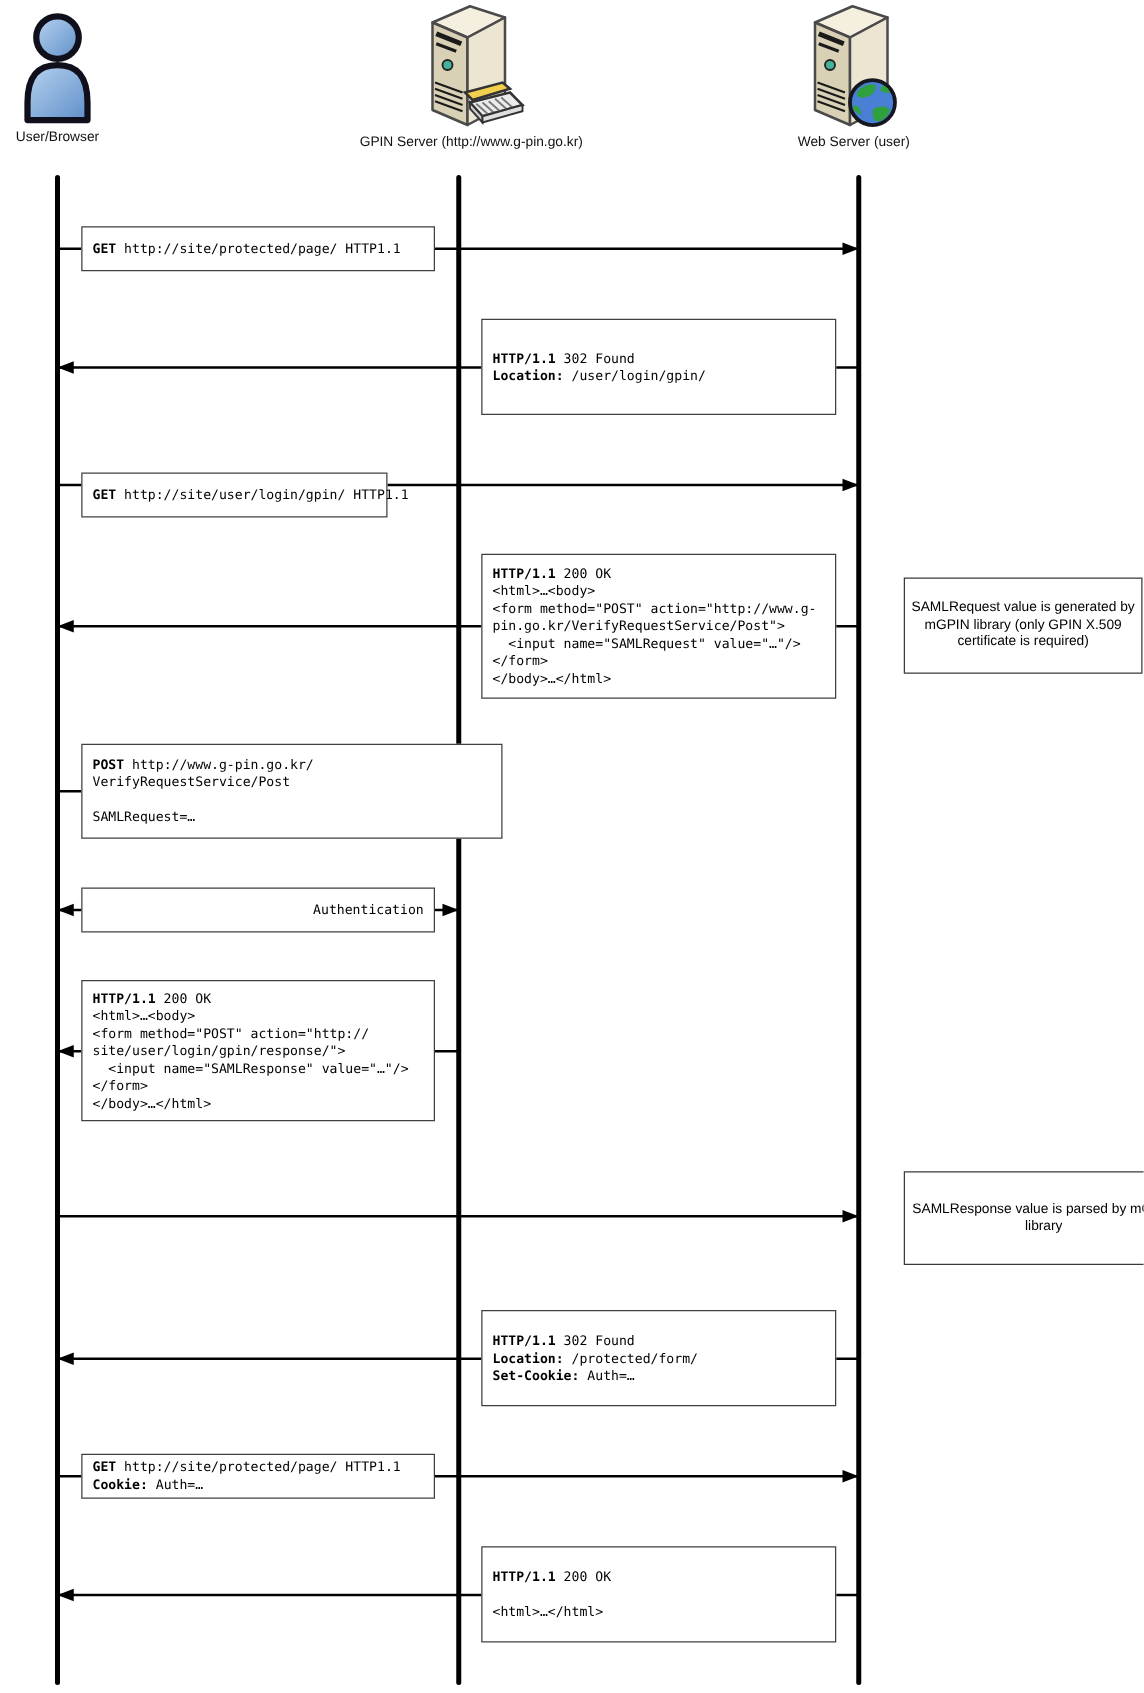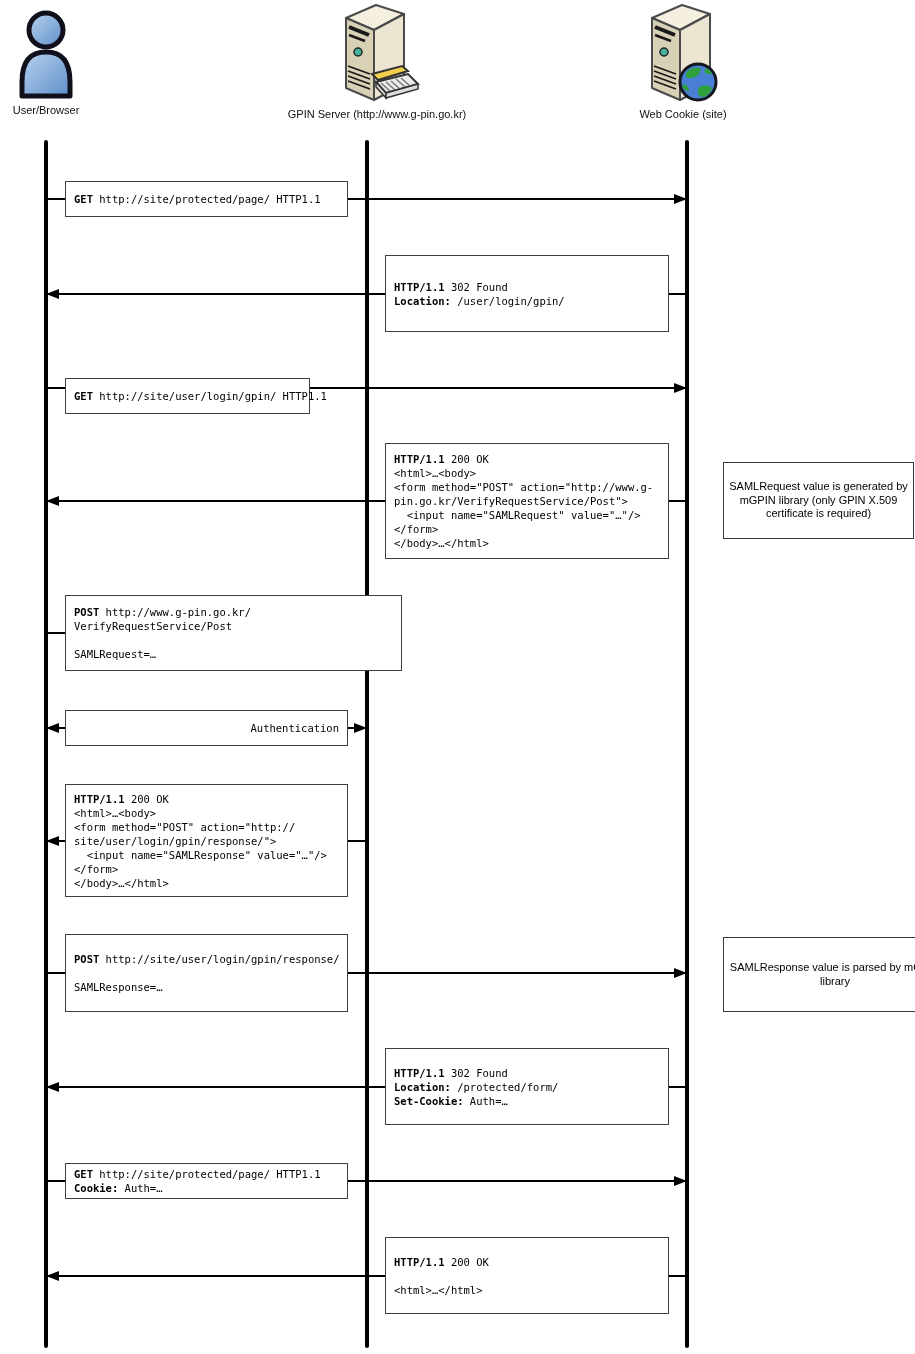--- a/index.html
+++ b/index.html
@@ -101,21 +101,21 @@
         <line x1="16" y1="71" x2="38" y2="79"></line>
         <line x1="16" y1="76" x2="38" y2="84"></line>
         <line x1="16" y1="81" x2="38" y2="89"></line>
       </g>
       <circle cx="60" cy="82" r="18" fill="#4a7fd6" stroke="#16161e" stroke-width="3"></circle>
       <path d="M48 73 q6 -7 15 -5 q-1 9 -10 10 q-7 1 -5 -5 Z" fill="#2ea03c"></path>
       <path d="M61 87 q8 -4 13 1 q-3 9 -11 9 q-5 -4 -2 -10 Z" fill="#2ea03c"></path>
       <path d="M46 84 q5 2 5 8 q-5 -2 -7 -6 Z" fill="#2ea03c"></path>
       <path d="M68 68 q5 2 6 6 q-5 1 -8 -2 Z" fill="#2ea03c"></path>
     </svg>
-    <div class="actor-label">Web Cookie (site)</div>
+    <div class="actor-label">Web Server (user)</div>
   </div>
 
 <div class="lifeline" style="left: 44px; top: 140px; height: 1208px;"></div>
     <div class="lifeline" style="left: 365px; top: 140px; height: 1208px;"></div>
     <div class="lifeline" style="left: 685px; top: 140px; height: 1208px;"></div>
     <div class="arrow" style="left: 46px; top: 198px; width: 641px;">
       <span class="head right"></span>
     </div>
     <div class="msgbox" style="left: 65px; top: 181px; width: 283px; height: 36px;"><div class="codeline"><span class="bold">GET</span><span> http://site/protected/page/ HTTP1.1</span></div></div>
     <div class="arrow" style="left: 46px; top: 292.5px; width: 641px;">
@@ -139,21 +139,20 @@
       <span class="head right"></span>
     </div>
     <div class="msgbox center" style="left: 65px; top: 710px; width: 283px; height: 36px; align-items: flex-end;"><div class="codeline"><span>Authentication</span></div></div>
     <div class="arrow" style="left: 46px; top: 839.5px; width: 321px;">
       <span class="head left"></span>
     </div>
     <div class="msgbox" style="left: 65px; top: 784px; width: 283px; height: 113px;"><div class="codeline"><span class="bold">HTTP/1.1</span><span> 200 OK</span></div><div class="codeline"><span>&lt;html&gt;…&lt;body&gt;</span></div><div class="codeline"><span>&lt;form method="POST" action="http://</span></div><div class="codeline"><span>site/user/login/gpin/response/"&gt;</span></div><div class="codeline"><span>  &lt;input name="SAMLResponse" value="…"/&gt;</span></div><div class="codeline"><span>&lt;/form&gt;</span></div><div class="codeline"><span>&lt;/body&gt;…&lt;/html&gt;</span></div></div>
     <div class="arrow" style="left: 46px; top: 972px; width: 641px;">
       <span class="head right"></span>
     </div>
-    <div class="msgbox" style="left: 65px; top: 934px; width: 283px; height: 78px;"><div class="codeline"><span class="bold">POST</span><span> http://site/user/login/gpin/response/</span></div><div class="codeline">&nbsp;</div><div class="codeline"><span>SAMLResponse=…</span></div></div>
     <div class="arrow" style="left: 46px; top: 1085.5px; width: 641px;">
       <span class="head left"></span>
     </div>
     <div class="msgbox" style="left: 385px; top: 1048px; width: 284px; height: 77px;"><div class="codeline"><span class="bold">HTTP/1.1</span><span> 302 Found</span></div><div class="codeline"><span class="bold">Location:</span><span> /protected/form/</span></div><div class="codeline"><span class="bold">Set-Cookie:</span><span> Auth=…</span></div></div>
     <div class="arrow" style="left: 46px; top: 1180px; width: 641px;">
       <span class="head right"></span>
     </div>
     <div class="msgbox" style="left: 65px; top: 1163px; width: 283px; height: 36px;"><div class="codeline"><span class="bold">GET</span><span> http://site/protected/page/ HTTP1.1</span></div><div class="codeline"><span class="bold">Cookie:</span><span> Auth=…</span></div></div>
     <div class="arrow" style="left: 46px; top: 1274.5px; width: 641px;">
       <span class="head left"></span>

